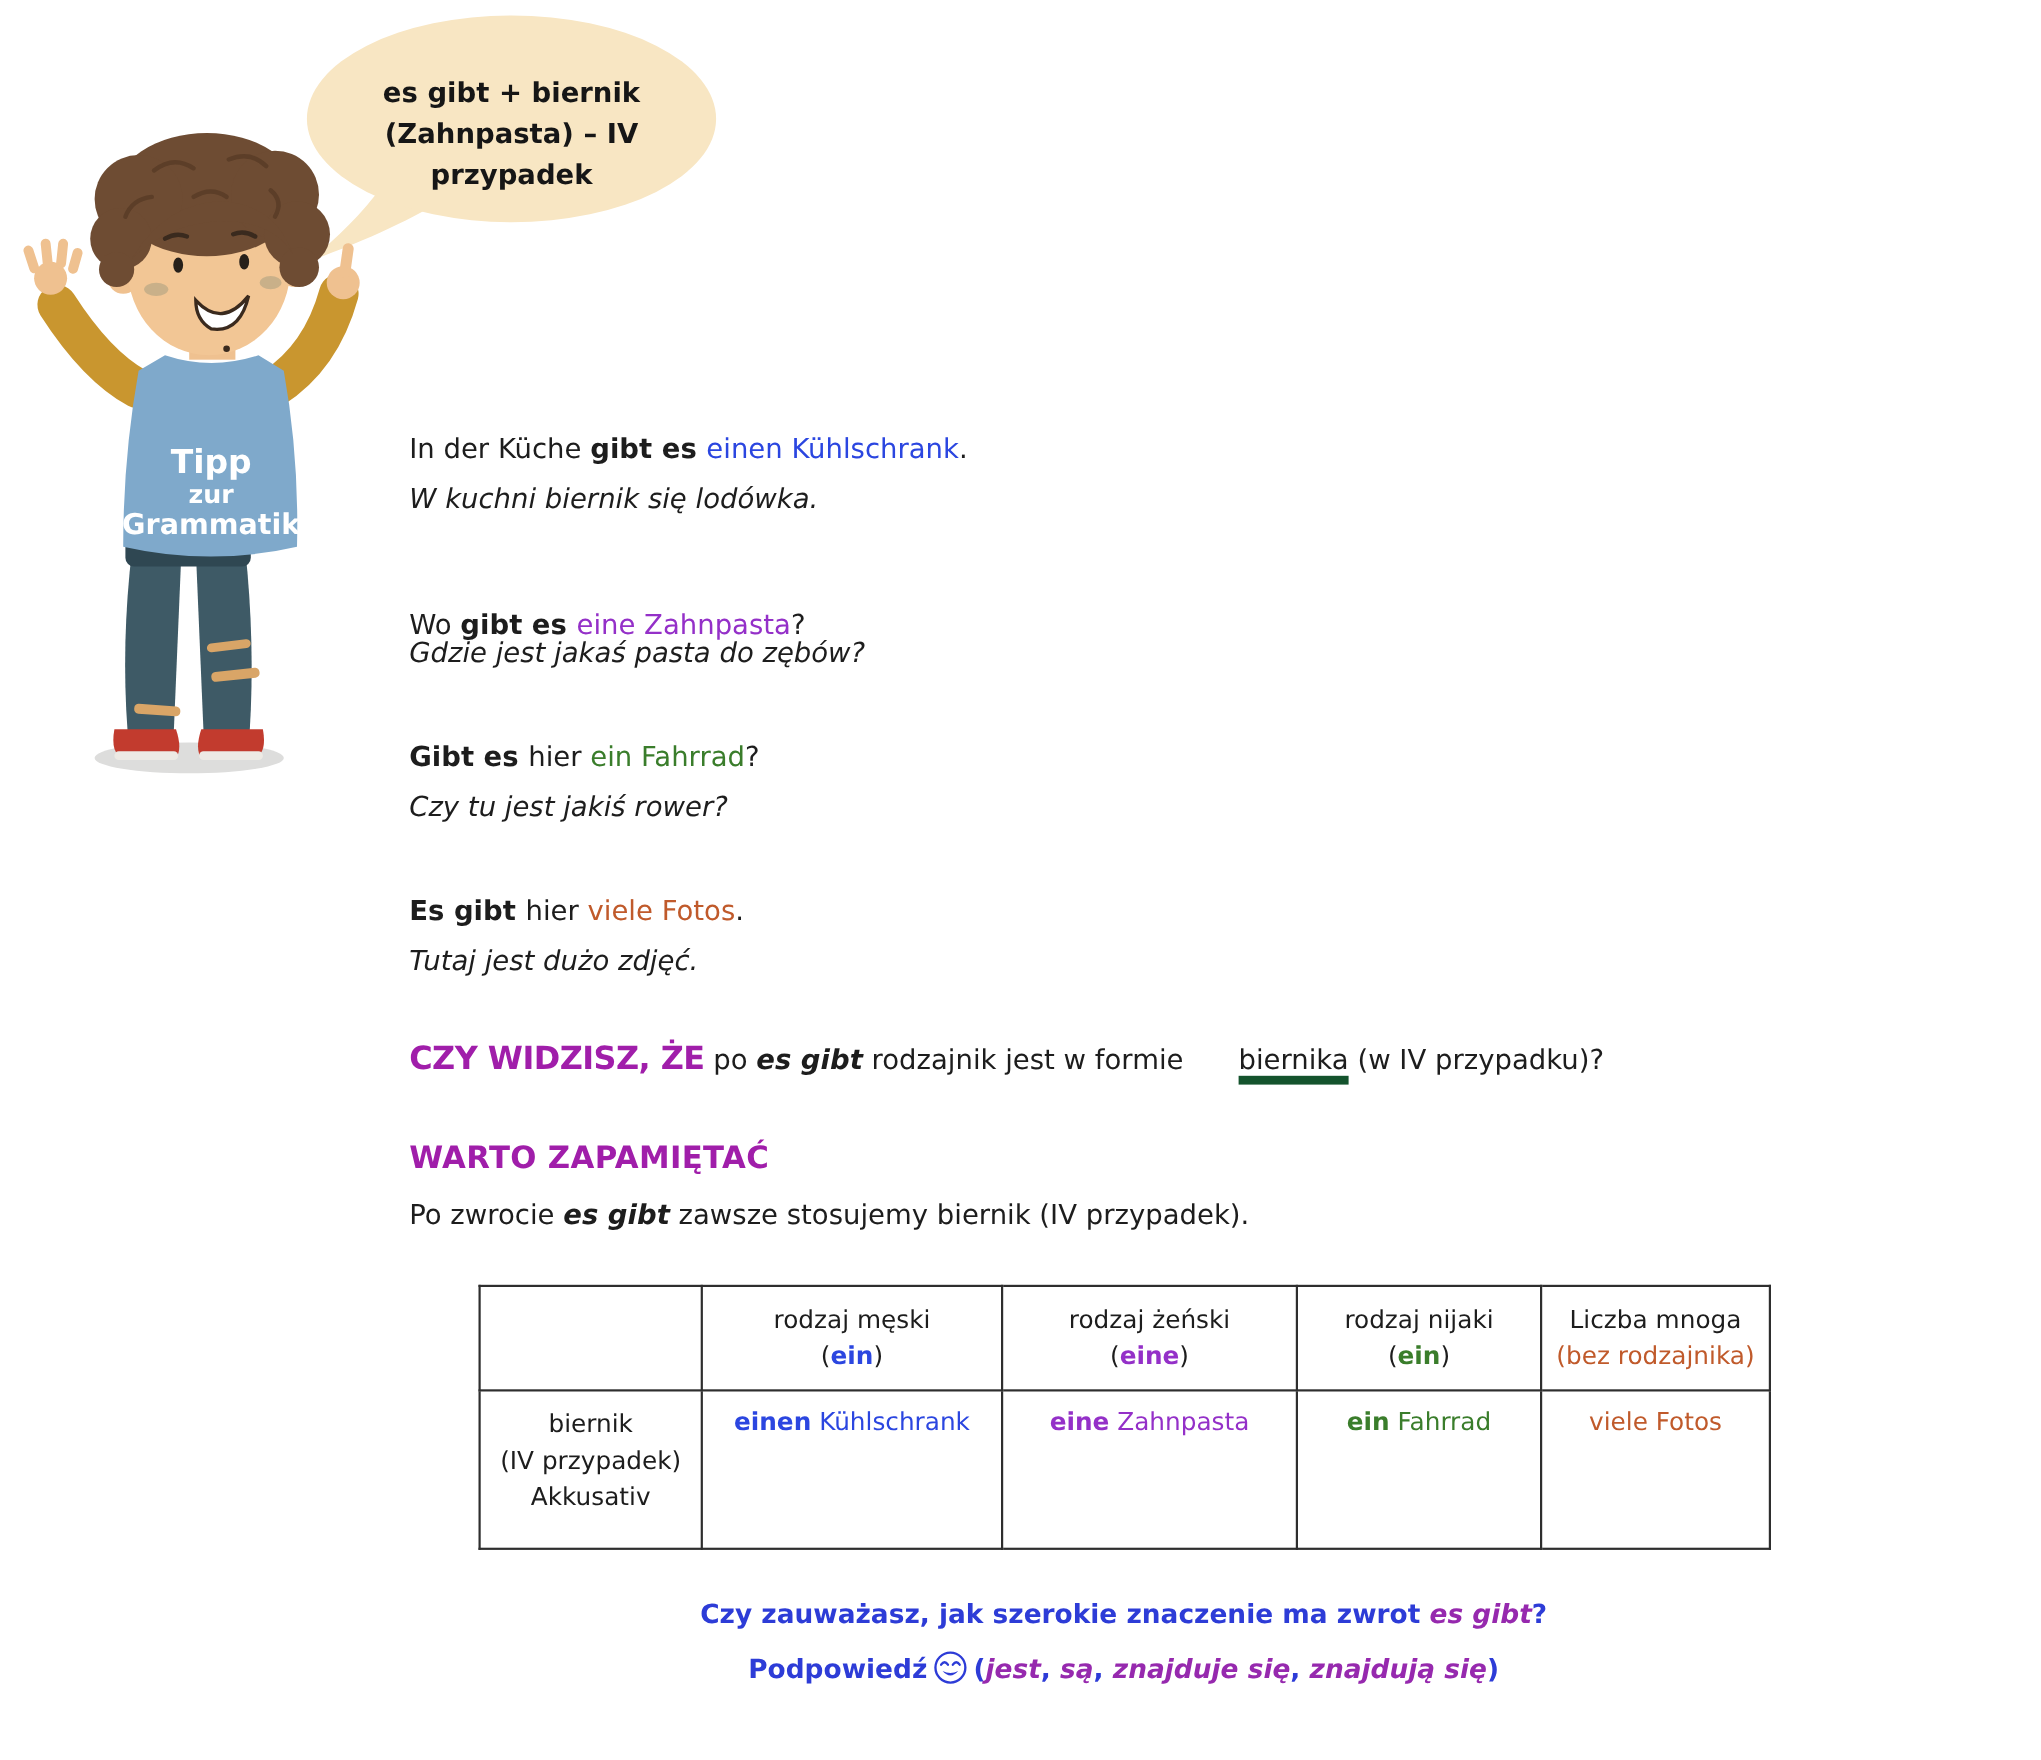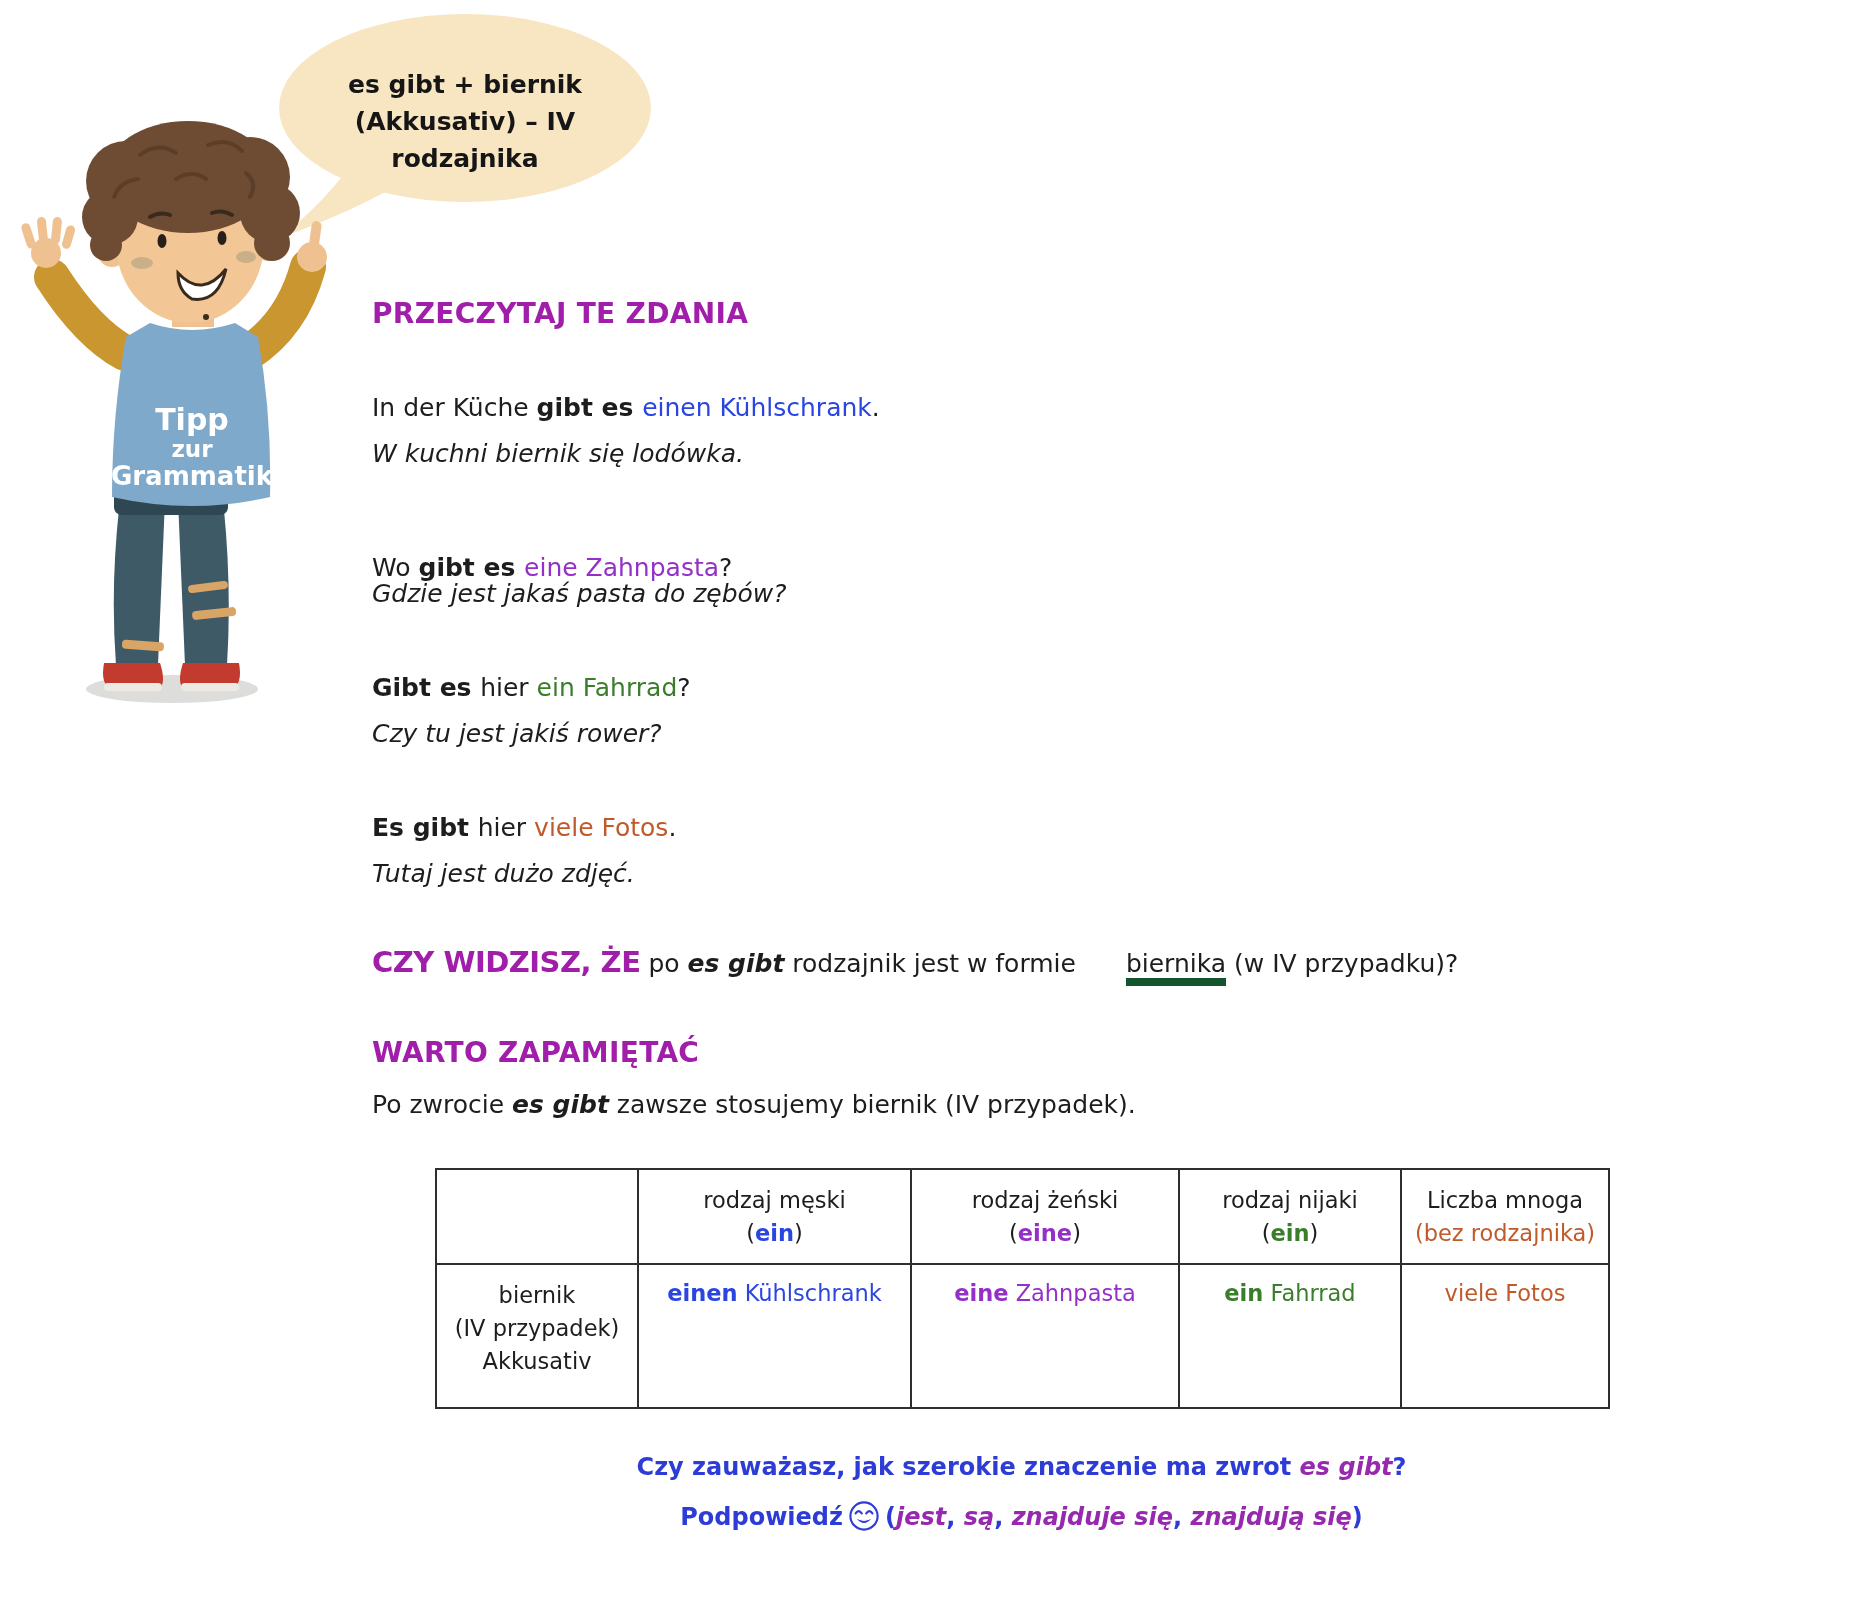--- a/index.html
+++ b/index.html
@@ -43,21 +43,21 @@
 <body>
 
 <div class="page">
 
   <svg class="abs" style="left:255px;top:8px;" width="400" height="240" viewBox="0 0 400 240">
     <path d="M95,158 C70,192 45,214 24,230 C82,210 125,188 158,168 Z" fill="#F8E6C3"></path>
     <ellipse cx="210" cy="100" rx="186" ry="94" fill="#F8E6C3"></ellipse>
   </svg>
   <div class="abs bubble-text" style="left:295px;top:66px;">
     <div>es gibt + biernik</div>
-    <div>(Akkusativ) – IV rodzajnika</div>
+    <div>(Zahnpasta) – IV przypadek</div>
   </div>
 
   <svg class="abs" style="left:0;top:85px;" width="340" height="625" viewBox="0 0 340 625">
 
     <ellipse cx="172" cy="604" rx="86" ry="14" fill="#DDDDDC"></ellipse>
 
     <g>
       <path d="M120,415 L165,415 L158,580 L116,580 Q110,500 120,415 Z" fill="#3E5A66"></path>
       <path d="M178,415 L223,415 Q232,500 227,580 L185,580 Z" fill="#3E5A66"></path>
       <rect x="114" y="400" width="114" height="30" rx="8" fill="#2F4752"></rect>
@@ -125,21 +125,20 @@
       <ellipse cx="222" cy="153" rx="4.5" ry="7" fill="#27201a"></ellipse>
       <path d="M150,132 Q160,126 170,130" stroke="#3A2A1E" stroke-width="4" fill="none" stroke-linecap="round"></path>
       <path d="M212,128 Q222,124 232,130" stroke="#3A2A1E" stroke-width="4" fill="none" stroke-linecap="round"></path>
       <ellipse cx="142" cy="178" rx="11" ry="6" fill="#C9B089"></ellipse>
       <ellipse cx="246" cy="172" rx="10" ry="6" fill="#C9B089"></ellipse>
       <path d="M178,188 Q202,214 226,184 Q218,218 192,214 Q178,206 178,188 Z" fill="#ffffff" stroke="#3A2A1E" stroke-width="3"></path>
       <circle cx="206" cy="232" r="3" fill="#3A2A1E"></circle>
     </g>
   </svg>
 
-  <div class="abs h-big c-heading" style="left:372px;top:297px;">PRZECZYTAJ TE ZDANIA</div>
 
   <div class="abs sent" style="left:372px;top:392px;">
     <span>In der Küche </span><span class="b">gibt es </span><span class="c-blue">einen Kühlschrank</span><span>.</span>
   </div>
   <div class="abs trans" style="left:372px;top:438px;">W kuchni biernik się lodówka.</div>
 
   <div class="abs sent" style="left:372px;top:552px;">
     <span>Wo </span><span class="b">gibt es </span><span class="c-purple">eine Zahnpasta</span><span>?</span>
   </div>
   <div class="abs trans" style="left:372px;top:578px;">Gdzie jest jakaś pasta do zębów?</div>

